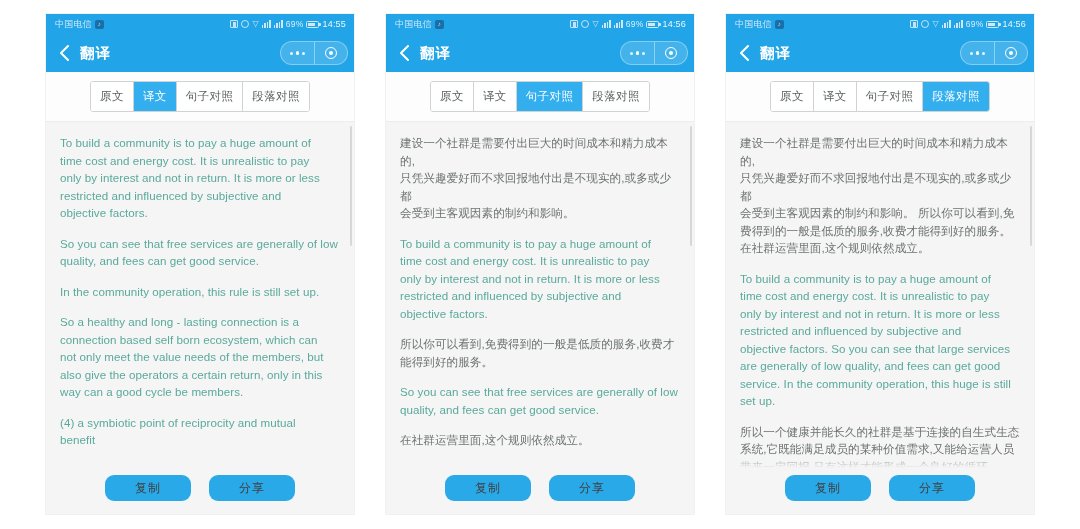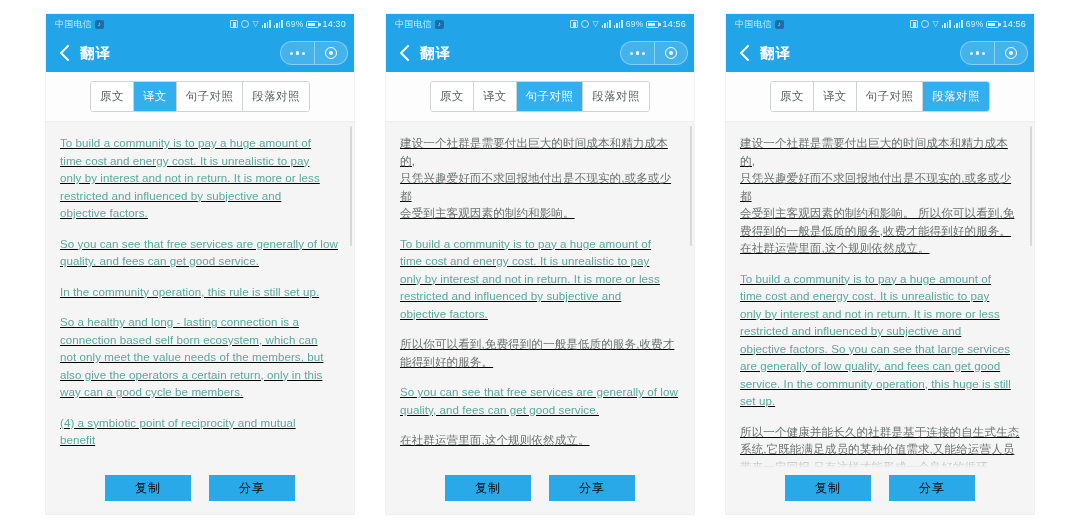--- a/index.html
+++ b/index.html
@@ -163,21 +163,20 @@
   .tab:last-child { border-right: none; }
   .tab.active { background: #33aeee; color: #ffffff; }
 
   
   .content {
     flex: 1 1 auto;
     background: #f4f5f4;
     padding: 12px 14px 0 14px;
     overflow: hidden;
     position: relative;
-    text-decoration: underline;
   }
   .para { margin-bottom: 13px; }
   .para:last-child { margin-bottom: 0; }
   .en {
     font-size: 11.6px;
     line-height: 17.5px;
     color: #5aa99c;
     letter-spacing: .05px;
   }
   .zh {
@@ -202,23 +201,23 @@
     background: #f4f5f4;
     display: flex;
     align-items: center;
     justify-content: center;
     gap: 18px;
     padding-bottom: 6px;
   }
   .btn {
     width: 86px; height: 26px;
     background: #2aa9e9;
-    color: #000000;
+    color: #404040;
     font-size: 12px;
-    border-radius: 0;
+    border-radius: 9px;
     display: flex; align-items: center; justify-content: center;
     letter-spacing: 1px;
     cursor: pointer;
     border: none;
     font-family: "Liberation Sans", "DejaVu Sans", sans-serif;
   }
   .fade {
     position:absolute; left:0; right:0; bottom:0; height:14px;
     background: linear-gradient(to bottom, rgba(244,245,244,0), #f4f5f4);
     pointer-events:none;
@@ -247,21 +246,21 @@
           <span class="ic-bars">
             <i></i>
             <i></i>
             <i></i>
             <i></i>
           </span>
           <span class="batt-pct">69%</span>
           <span class="ic-batt">
             <i></i>
           </span>
-          <span class="clock">14:30</span>
+          <span class="clock">14:55</span>
         </div>
       </div>
       <div class="navbar">
         <div class="back-icon">
           <svg width="11" height="18" viewBox="0 0 11 18">
             <polyline points="9,2 2,9 9,16" fill="none" stroke="#ffffff" stroke-width="2" stroke-linecap="round" stroke-linejoin="round"></polyline>
           </svg>
         </div>
         <div class="nav-title">翻译</div>
         <div class="capsule">

